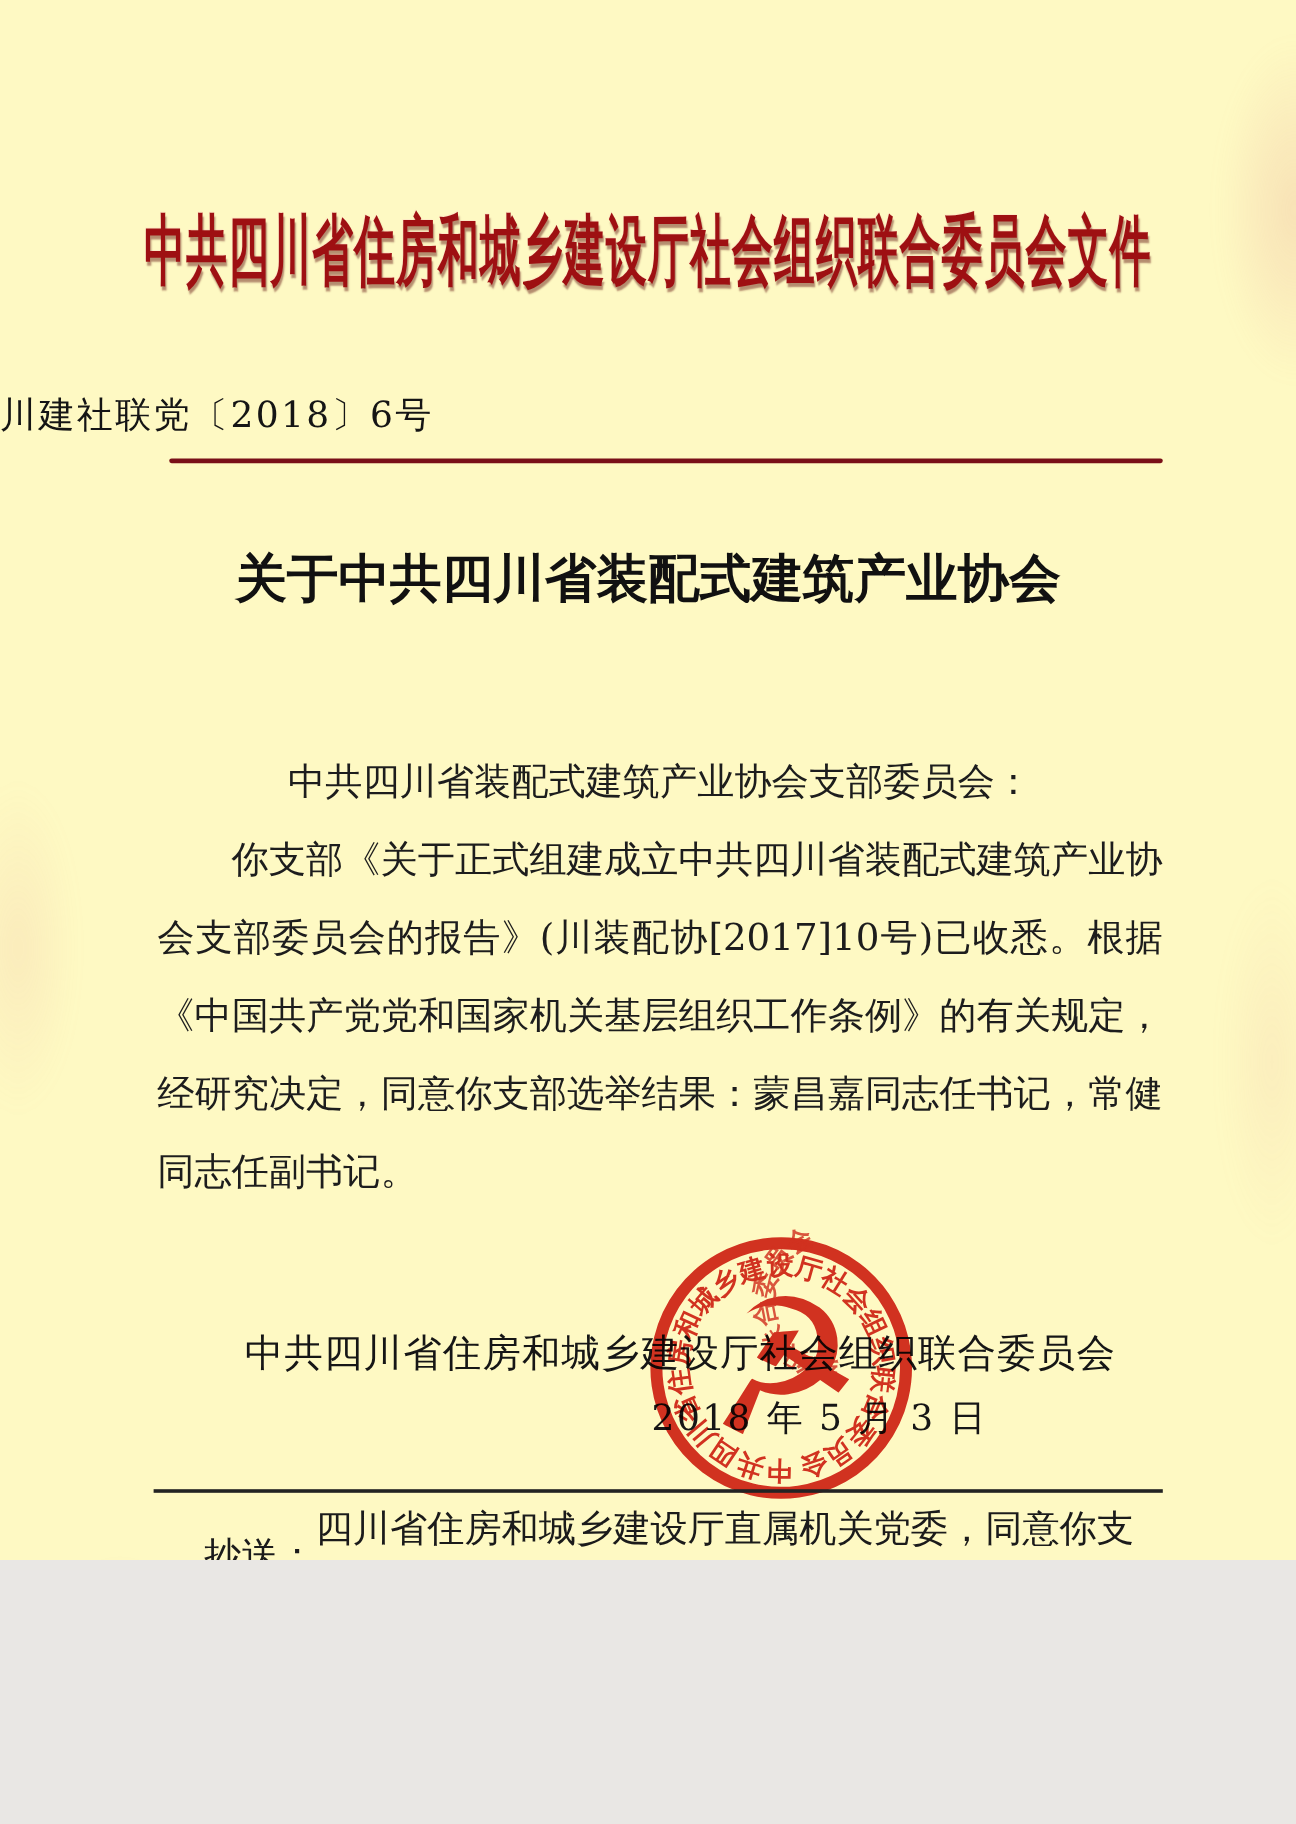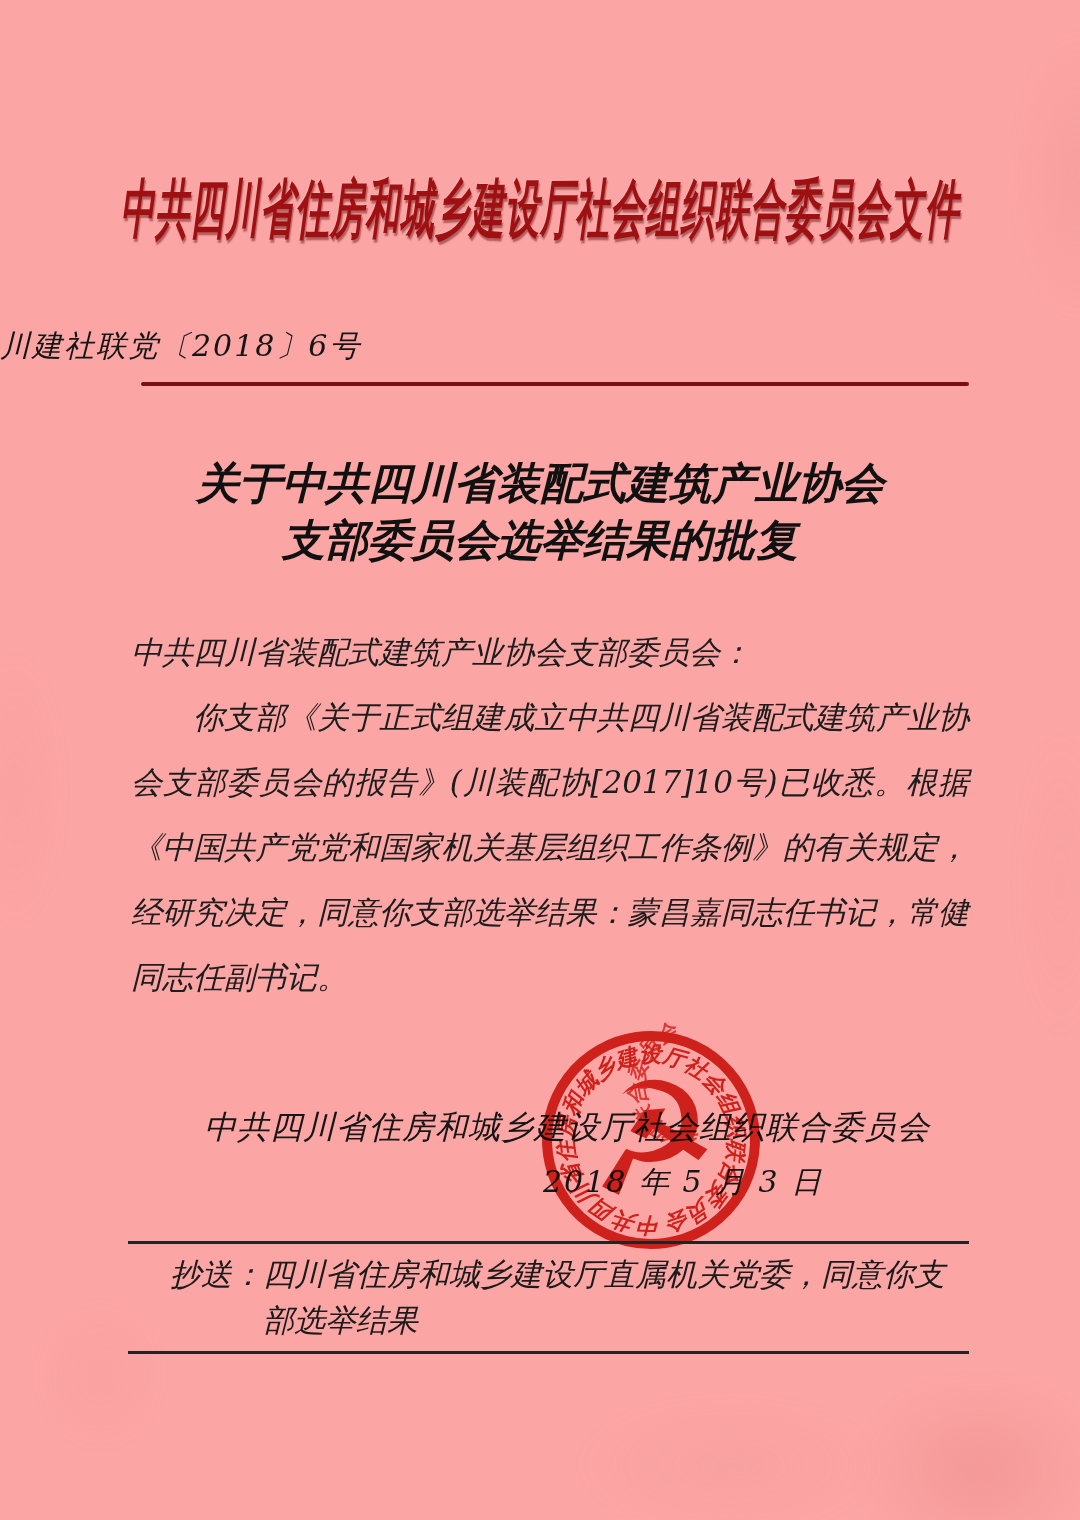--- a/index.html
+++ b/index.html
@@ -1,24 +1,23 @@
 <!DOCTYPE html>
 <html><head>
 <meta charset="utf-8">
 <style>
   html,body{margin:0;padding:0;background:#e9e7e4;}
   .page{
     position:relative;
-    width:1080px;height:1520px;
+    width:1080px;height:1300px;
     margin:0 auto;
-    background:#fca5a5;
+    background:#fef9c3;
     overflow:hidden;
     font-family:"DejaVu Serif","Liberation Serif",serif;
     color:#1d1d1d;
-    font-style:italic;
   }
   .stain{position:absolute;border-radius:50%;filter:blur(7px);pointer-events:none;}
   .stain.s1{left:1014px;top:30px;width:130px;height:290px;background:radial-gradient(ellipse at center,rgba(226,140,135,.22),rgba(226,140,135,0) 70%);}
   .stain.s2{left:855px;top:1375px;width:250px;height:190px;background:radial-gradient(ellipse at center,rgba(222,120,115,.26),rgba(222,120,115,0) 70%);}
   .stain.s3{left:575px;top:1395px;width:310px;height:140px;background:radial-gradient(ellipse at center,rgba(226,140,135,.14),rgba(226,140,135,0) 70%);}
   .stain.s4{left:-35px;top:650px;width:100px;height:280px;background:radial-gradient(ellipse at center,rgba(226,140,135,.12),rgba(226,140,135,0) 70%);}
   .stain.s5{left:35px;top:1300px;width:130px;height:150px;background:radial-gradient(ellipse at center,rgba(226,140,135,.12),rgba(226,140,135,0) 70%);}
   .stain.s6{left:1015px;top:730px;width:90px;height:310px;background:radial-gradient(ellipse at center,rgba(226,140,135,.10),rgba(226,140,135,0) 70%);}
 
   .banner{
@@ -57,21 +56,21 @@
     line-height:57px;
     color:#111;
   }
   .body{
     position:absolute;top:620px;left:131px;width:838px;
     font-size:31px;
     line-height:65px;
     color:#1d1d1d;
     word-break:break-all;
   }
-  .body p{margin:0;}
+  .body p{margin:0;text-align:center;}
   .body .para{text-indent:2em;text-align:justify;text-justify:inter-ideograph;}
   .body .closing{text-align:left;}
   .signature{
     position:absolute;top:1106px;right:150px;
     font-size:32px;
     letter-spacing:1px;
     color:#161616;
     white-space:nowrap;
   }
   .date{
@@ -106,21 +105,21 @@
     font-family:"DejaVu Sans","Liberation Sans",sans-serif;
     font-size:150px;
     fill:#cf2318;
   }
   .cc-block{
     position:absolute;top:1241px;left:128px;width:841px;
     border-top:3px solid #232323;
     border-bottom:3px solid #232323;
     padding:7px 0 8px 0;
     display:flex;
-    align-items:flex-start;
+    align-items:center;
     font-size:31px;
     line-height:46px;
     color:#1b1b1b;
   }
   .cc-label{margin-left:42px;white-space:nowrap;}
   .cc-text{width:716px;word-break:break-all;}
 </style>
 </head>
 <body>
 
@@ -136,21 +135,20 @@
   <div class="banner">
     <span class="banner-text">中共四川省住房和城乡建设厅社会组织联合委员会文件</span>
   </div>
 
   <div class="doc-number">川建社联党〔2018〕6号</div>
 
   <div class="red-rule"></div>
 
   <div class="title">
     <div>关于中共四川省装配式建筑产业协会</div>
-    <div>支部委员会选举结果的批复</div>
   </div>
 
   <div class="body">
     <p class="salutation">中共四川省装配式建筑产业协会支部委员会：</p>
     <p class="para">你支部《关于正式组建成立中共四川省装配式建筑产业协会支部委员会的报告》(川装配协[2017]10号)已收悉。根据《中国共产党党和国家机关基层组织工作条例》的有关规定，经研究决定，同意你支部选举结果：蒙昌嘉同志任书记，常健同志任副书记。</p>
   </div>
 
   <div class="signature">中共四川省住房和城乡建设厅社会组织联合委员会</div>
 
   <div class="date">2018 年 5 月 3 日</div>

